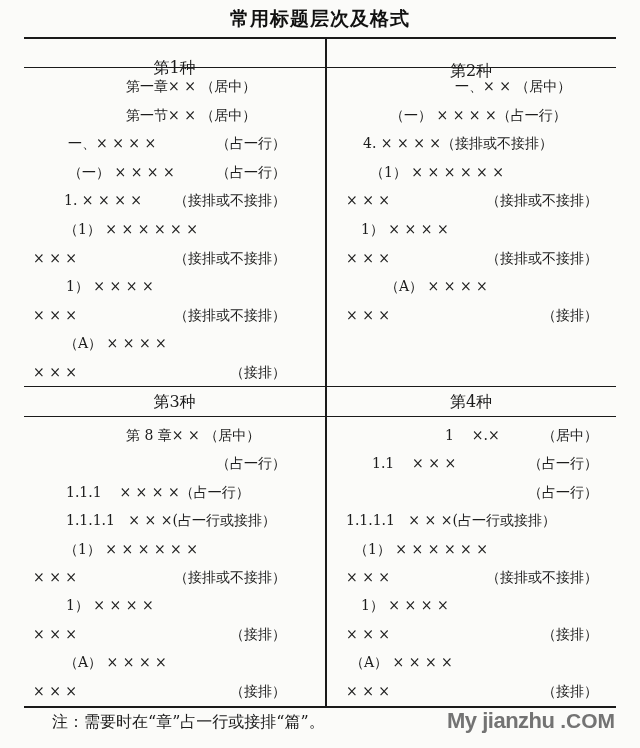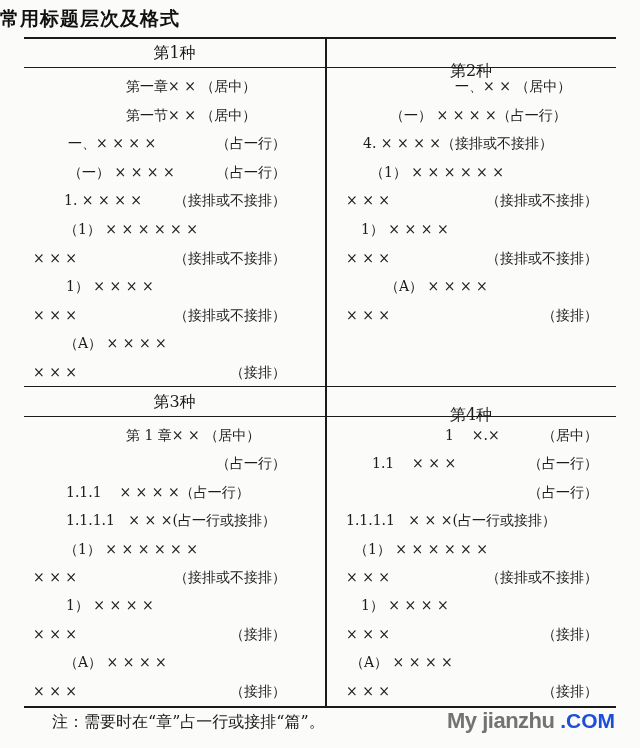--- a/index.html
+++ b/index.html
@@ -1,20 +1,20 @@
 <!DOCTYPE html>
 <html><head>
   <meta charset="utf-8">
   <style>
     * { box-sizing: border-box; margin: 0; padding: 0; }
     html, body { width: 640px; height: 748px; background: #fbfbf9; overflow: hidden; }
     body { position: relative; font-family: "DejaVu Serif", "Liberation Serif", serif; color: #1c1c1c; }
 
     .title {
-      position: absolute; left: 0; top: 6px; width: 640px; 
+      position: absolute; left: 0; top: 6px; width: 640px; text-align: center;
       font-family: "DejaVu Sans", "Liberation Sans", sans-serif;
       font-weight: bold; font-size: 19px; letter-spacing: 1px; color: #111;
     }
 
     .rule { position: absolute; background: #1a1a1a; }
     .rule.thick { height: 2px; }
     .rule.thin { height: 1px; }
     .vline { position: absolute; width: 1.5px; background: #1a1a1a; left: 325px; }
 
     .col-head {
@@ -26,38 +26,38 @@
     .line .r { position: absolute; right: 0; top: 0; }
 
     .note {
       position: absolute; left: 52px; top: 712px; font-size: 16px; white-space: pre;
     }
     .watermark {
       position: absolute; left: 447px; top: 708px; font-family: "Liberation Sans", "DejaVu Sans", sans-serif;
       font-size: 22px; font-weight: bold; white-space: pre;
     }
     .watermark .brand { color: #737373; letter-spacing: -0.5px; }
-    .watermark .tld { color: #1d4ed8; font-size: 21px; }
+    .watermark .tld { color: #737373; font-size: 21px; }
   </style>
 </head>
 <body>
 
 <div class="title">常用标题层次及格式</div>
 
 <div class="rule thick" style="left:24px;width:592px;top:37px;"></div>
 <div class="rule thin" style="left:24px;width:592px;top:67px;"></div>
 <div class="rule thin" style="left:24px;width:592px;top:386px;"></div>
 <div class="rule thin" style="left:24px;width:592px;top:416px;"></div>
 <div class="rule thick" style="left:24px;width:592px;top:706px;"></div>
 <div class="vline" style="top:37px;height:671px;"></div>
 
-<div class="col-head" style="left:24px;width:301px;top:38px;">第1种</div>
+<div class="col-head" style="left:24px;width:301px;top:53px;">第1种</div>
 <div class="col-head" style="left:326px;width:290px;top:56px;">第2种</div>
 <div class="col-head" style="left:24px;width:301px;top:387px;">第3种</div>
-<div class="col-head" style="left:326px;width:290px;top:387px;margin-top:13px;">第4种</div>
+<div class="col-head" style="left:326px;width:290px;top:387px;">第4种</div>
 
 <div id="cells">
     <div class="line" style="top: 72px; left: 126px; width: 160px;"><span>第一章× × （居中）</span></div>
     <div class="line" style="top: 100.6px; left: 126px; width: 160px;"><span>第一节× × （居中）</span></div>
     <div class="line" style="top: 129.2px; left: 68px; width: 218px;"><span>一、× × × ×</span><span class="r">（占一行）</span></div>
     <div class="line" style="top: 157.8px; left: 68px; width: 218px;"><span>（一） × × × ×</span><span class="r">（占一行）</span></div>
     <div class="line" style="top: 186.4px; left: 64px; width: 222px;"><span>1. × × × ×</span><span class="r">（接排或不接排）</span></div>
     <div class="line" style="top: 215px; left: 64px; width: 222px;"><span>（1） × × × × × ×</span></div>
     <div class="line" style="top: 243.6px; left: 33px; width: 253px;"><span>× × ×</span><span class="r">（接排或不接排）</span></div>
     <div class="line" style="top: 272.2px; left: 66px; width: 220px;"><span>1） × × × ×</span></div>
@@ -66,21 +66,21 @@
     <div class="line" style="top: 358px; left: 33px; width: 253px;"><span>× × ×</span><span class="r">（接排）</span></div>
     <div class="line" style="top: 72px; left: 455px; width: 143px;"><span>一、× × （居中）</span></div>
     <div class="line" style="top: 100.6px; left: 390px; width: 208px;"><span>（一） × × × ×（占一行）</span></div>
     <div class="line" style="top: 129.2px; left: 363px; width: 235px;"><span>4. × × × ×（接排或不接排）</span></div>
     <div class="line" style="top: 157.8px; left: 370px; width: 228px;"><span>（1） × × × × × ×</span></div>
     <div class="line" style="top: 186.4px; left: 346px; width: 252px;"><span>× × ×</span><span class="r">（接排或不接排）</span></div>
     <div class="line" style="top: 215px; left: 361px; width: 237px;"><span>1） × × × ×</span></div>
     <div class="line" style="top: 243.6px; left: 346px; width: 252px;"><span>× × ×</span><span class="r">（接排或不接排）</span></div>
     <div class="line" style="top: 272.2px; left: 385px; width: 213px;"><span>（A） × × × ×</span></div>
     <div class="line" style="top: 300.8px; left: 346px; width: 252px;"><span>× × ×</span><span class="r">（接排）</span></div>
-    <div class="line" style="top: 421px; left: 126px; width: 160px;"><span>第 1 章× × （居中）</span></div>
+    <div class="line" style="top: 421px; left: 126px; width: 160px;"><span>第 8 章× × （居中）</span></div>
     <div class="line" style="top: 449.4px; left: 66px; width: 220px;"><span class="r">（占一行）</span></div>
     <div class="line" style="top: 477.8px; left: 66px; width: 220px;"><span>1.1.1    × × × ×（占一行）</span></div>
     <div class="line" style="top: 506.2px; left: 66px; width: 220px;"><span>1.1.1.1   × × ×(占一行或接排）</span></div>
     <div class="line" style="top: 534.6px; left: 64px; width: 222px;"><span>（1） × × × × × ×</span></div>
     <div class="line" style="top: 563px; left: 33px; width: 253px;"><span>× × ×</span><span class="r">（接排或不接排）</span></div>
     <div class="line" style="top: 591.4px; left: 66px; width: 220px;"><span>1） × × × ×</span></div>
     <div class="line" style="top: 619.8px; left: 33px; width: 253px;"><span>× × ×</span><span class="r">（接排）</span></div>
     <div class="line" style="top: 648.2px; left: 64px; width: 222px;"><span>（A） × × × ×</span></div>
     <div class="line" style="top: 676.6px; left: 33px; width: 253px;"><span>× × ×</span><span class="r">（接排）</span></div>
     <div class="line" style="top: 421px; left: 445px; width: 153px;"><span>1    ×.×</span><span class="r">（居中）</span></div>

